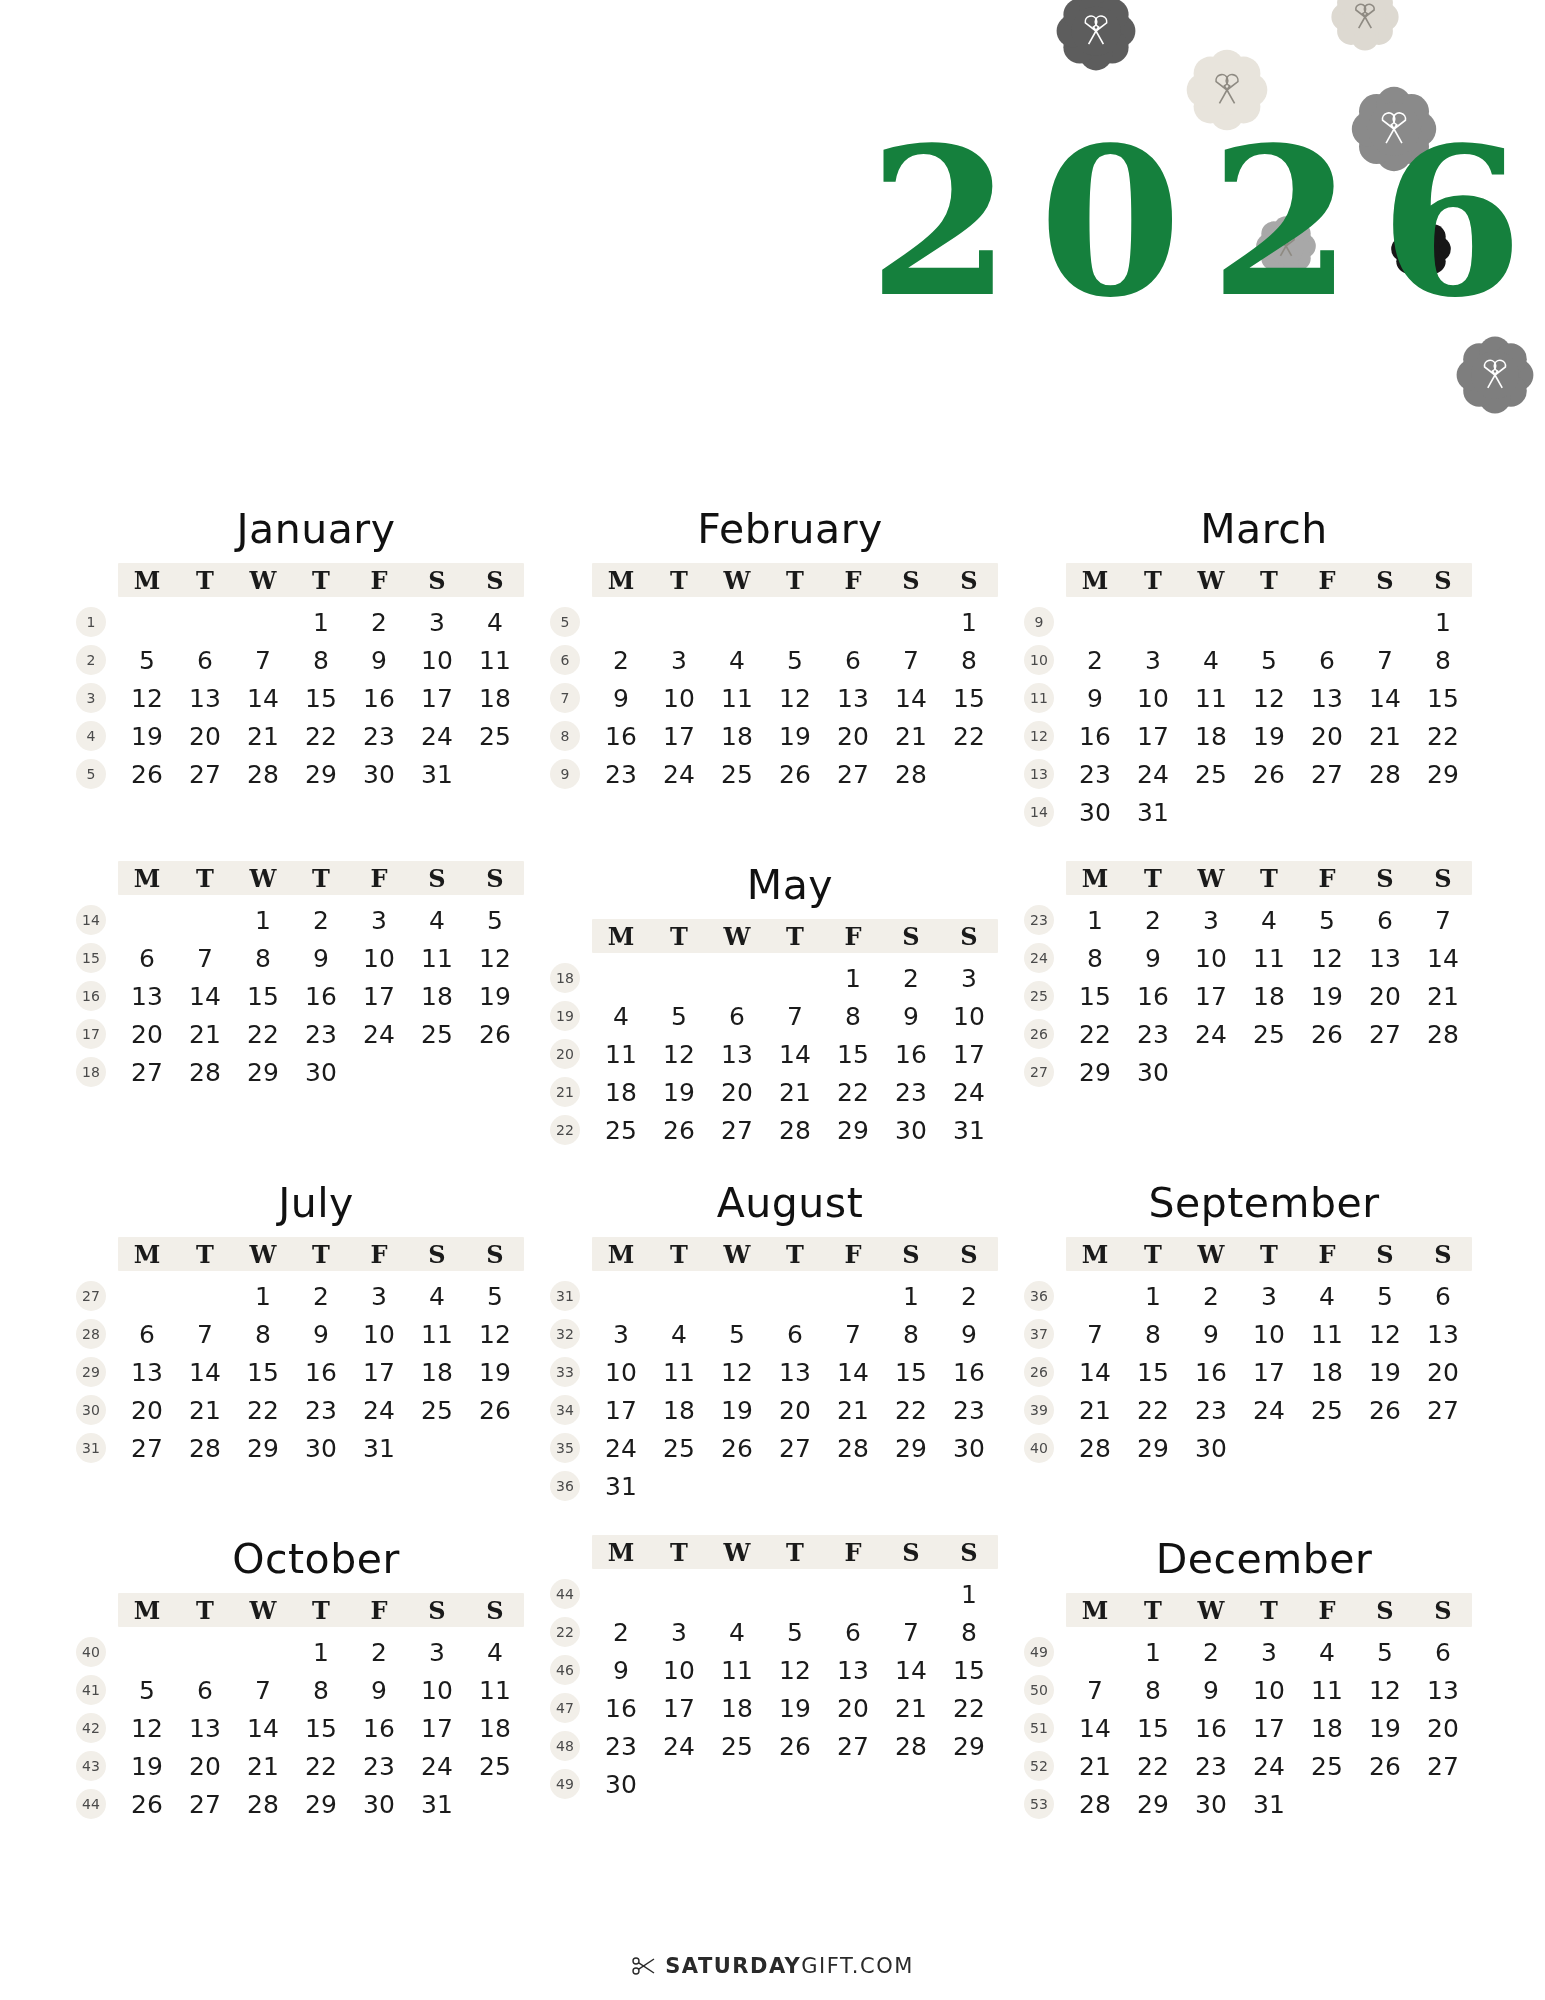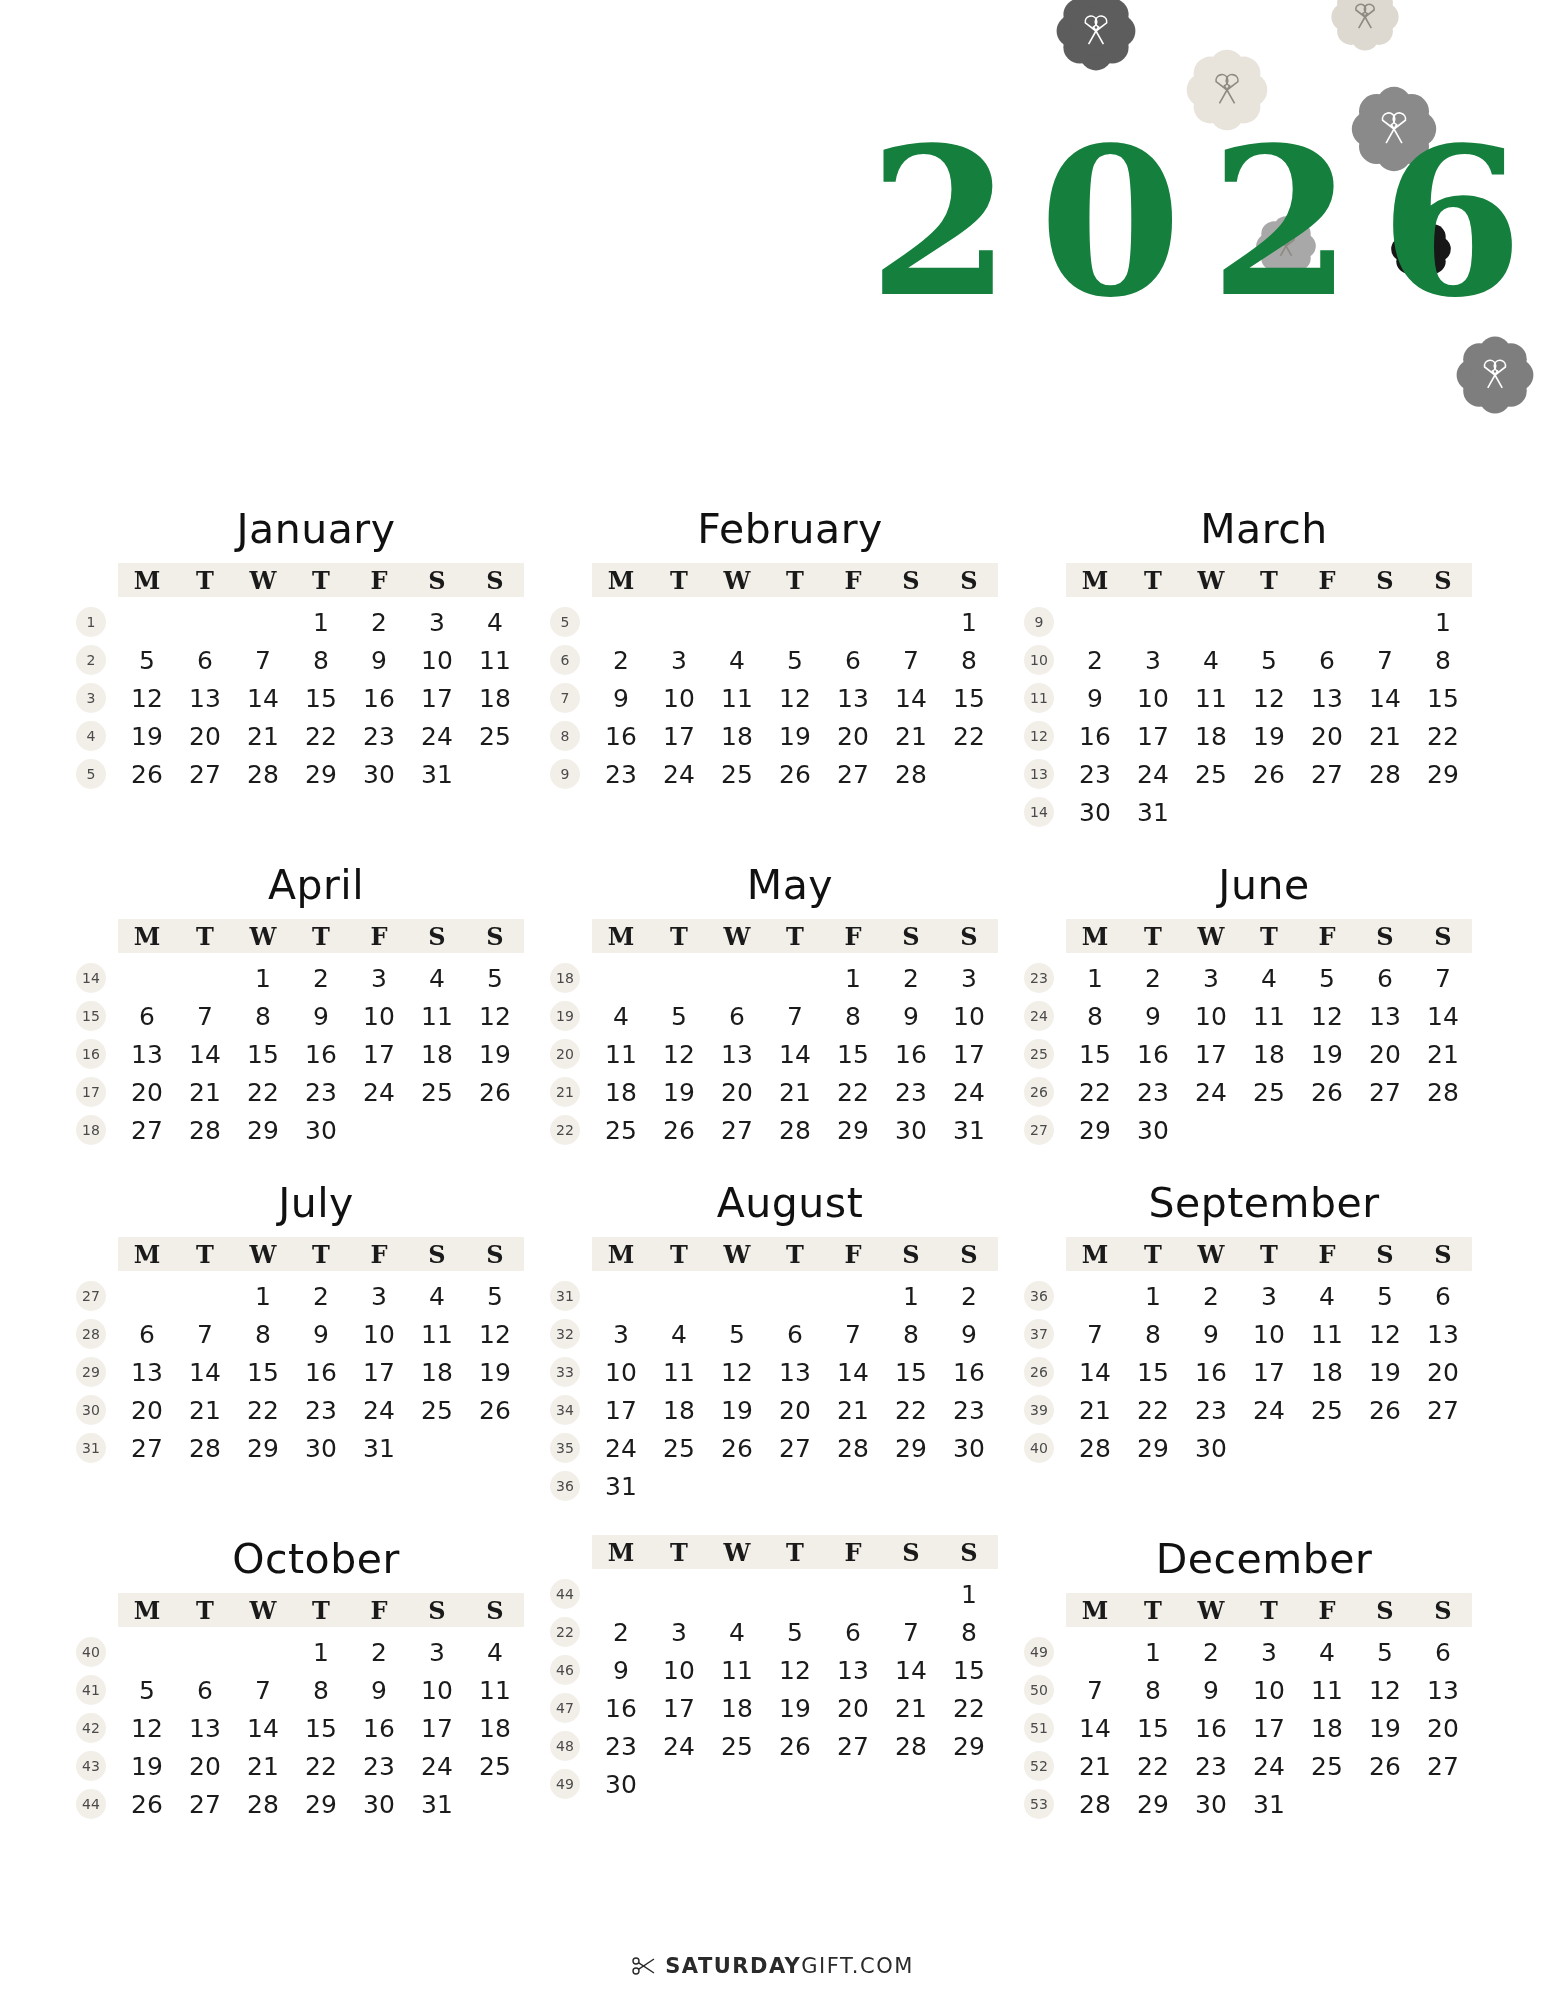--- a/index.html
+++ b/index.html
@@ -481,21 +481,20 @@
         <div class="day">30</div>
         <div class="day">31</div>
         <div class="day empty"></div>
         <div class="day empty"></div>
         <div class="day empty"></div>
         <div class="day empty"></div>
         <div class="day empty"></div>
       </div>
     </div>
     <div class="month">
-      <div class="month-name">April</div>
       <div class="dow-row">
         <div class="dow-bg"></div>
         <div class="dow-cell" style="grid-column: 1;"></div>
         <div class="dow-cell" style="grid-column: 2;">M</div>
         <div class="dow-cell" style="grid-column: 3;">T</div>
         <div class="dow-cell" style="grid-column: 4;">W</div>
         <div class="dow-cell" style="grid-column: 5;">T</div>
         <div class="dow-cell" style="grid-column: 6;">F</div>
         <div class="dow-cell" style="grid-column: 7;">S</div>
         <div class="dow-cell" style="grid-column: 8;">S</div>
@@ -609,21 +608,20 @@
         <div class="day">25</div>
         <div class="day">26</div>
         <div class="day">27</div>
         <div class="day">28</div>
         <div class="day">29</div>
         <div class="day">30</div>
         <div class="day">31</div>
       </div>
     </div>
     <div class="month">
-      <div class="month-name">June</div>
       <div class="dow-row">
         <div class="dow-bg"></div>
         <div class="dow-cell" style="grid-column: 1;"></div>
         <div class="dow-cell" style="grid-column: 2;">M</div>
         <div class="dow-cell" style="grid-column: 3;">T</div>
         <div class="dow-cell" style="grid-column: 4;">W</div>
         <div class="dow-cell" style="grid-column: 5;">T</div>
         <div class="dow-cell" style="grid-column: 6;">F</div>
         <div class="dow-cell" style="grid-column: 7;">S</div>
         <div class="dow-cell" style="grid-column: 8;">S</div>

